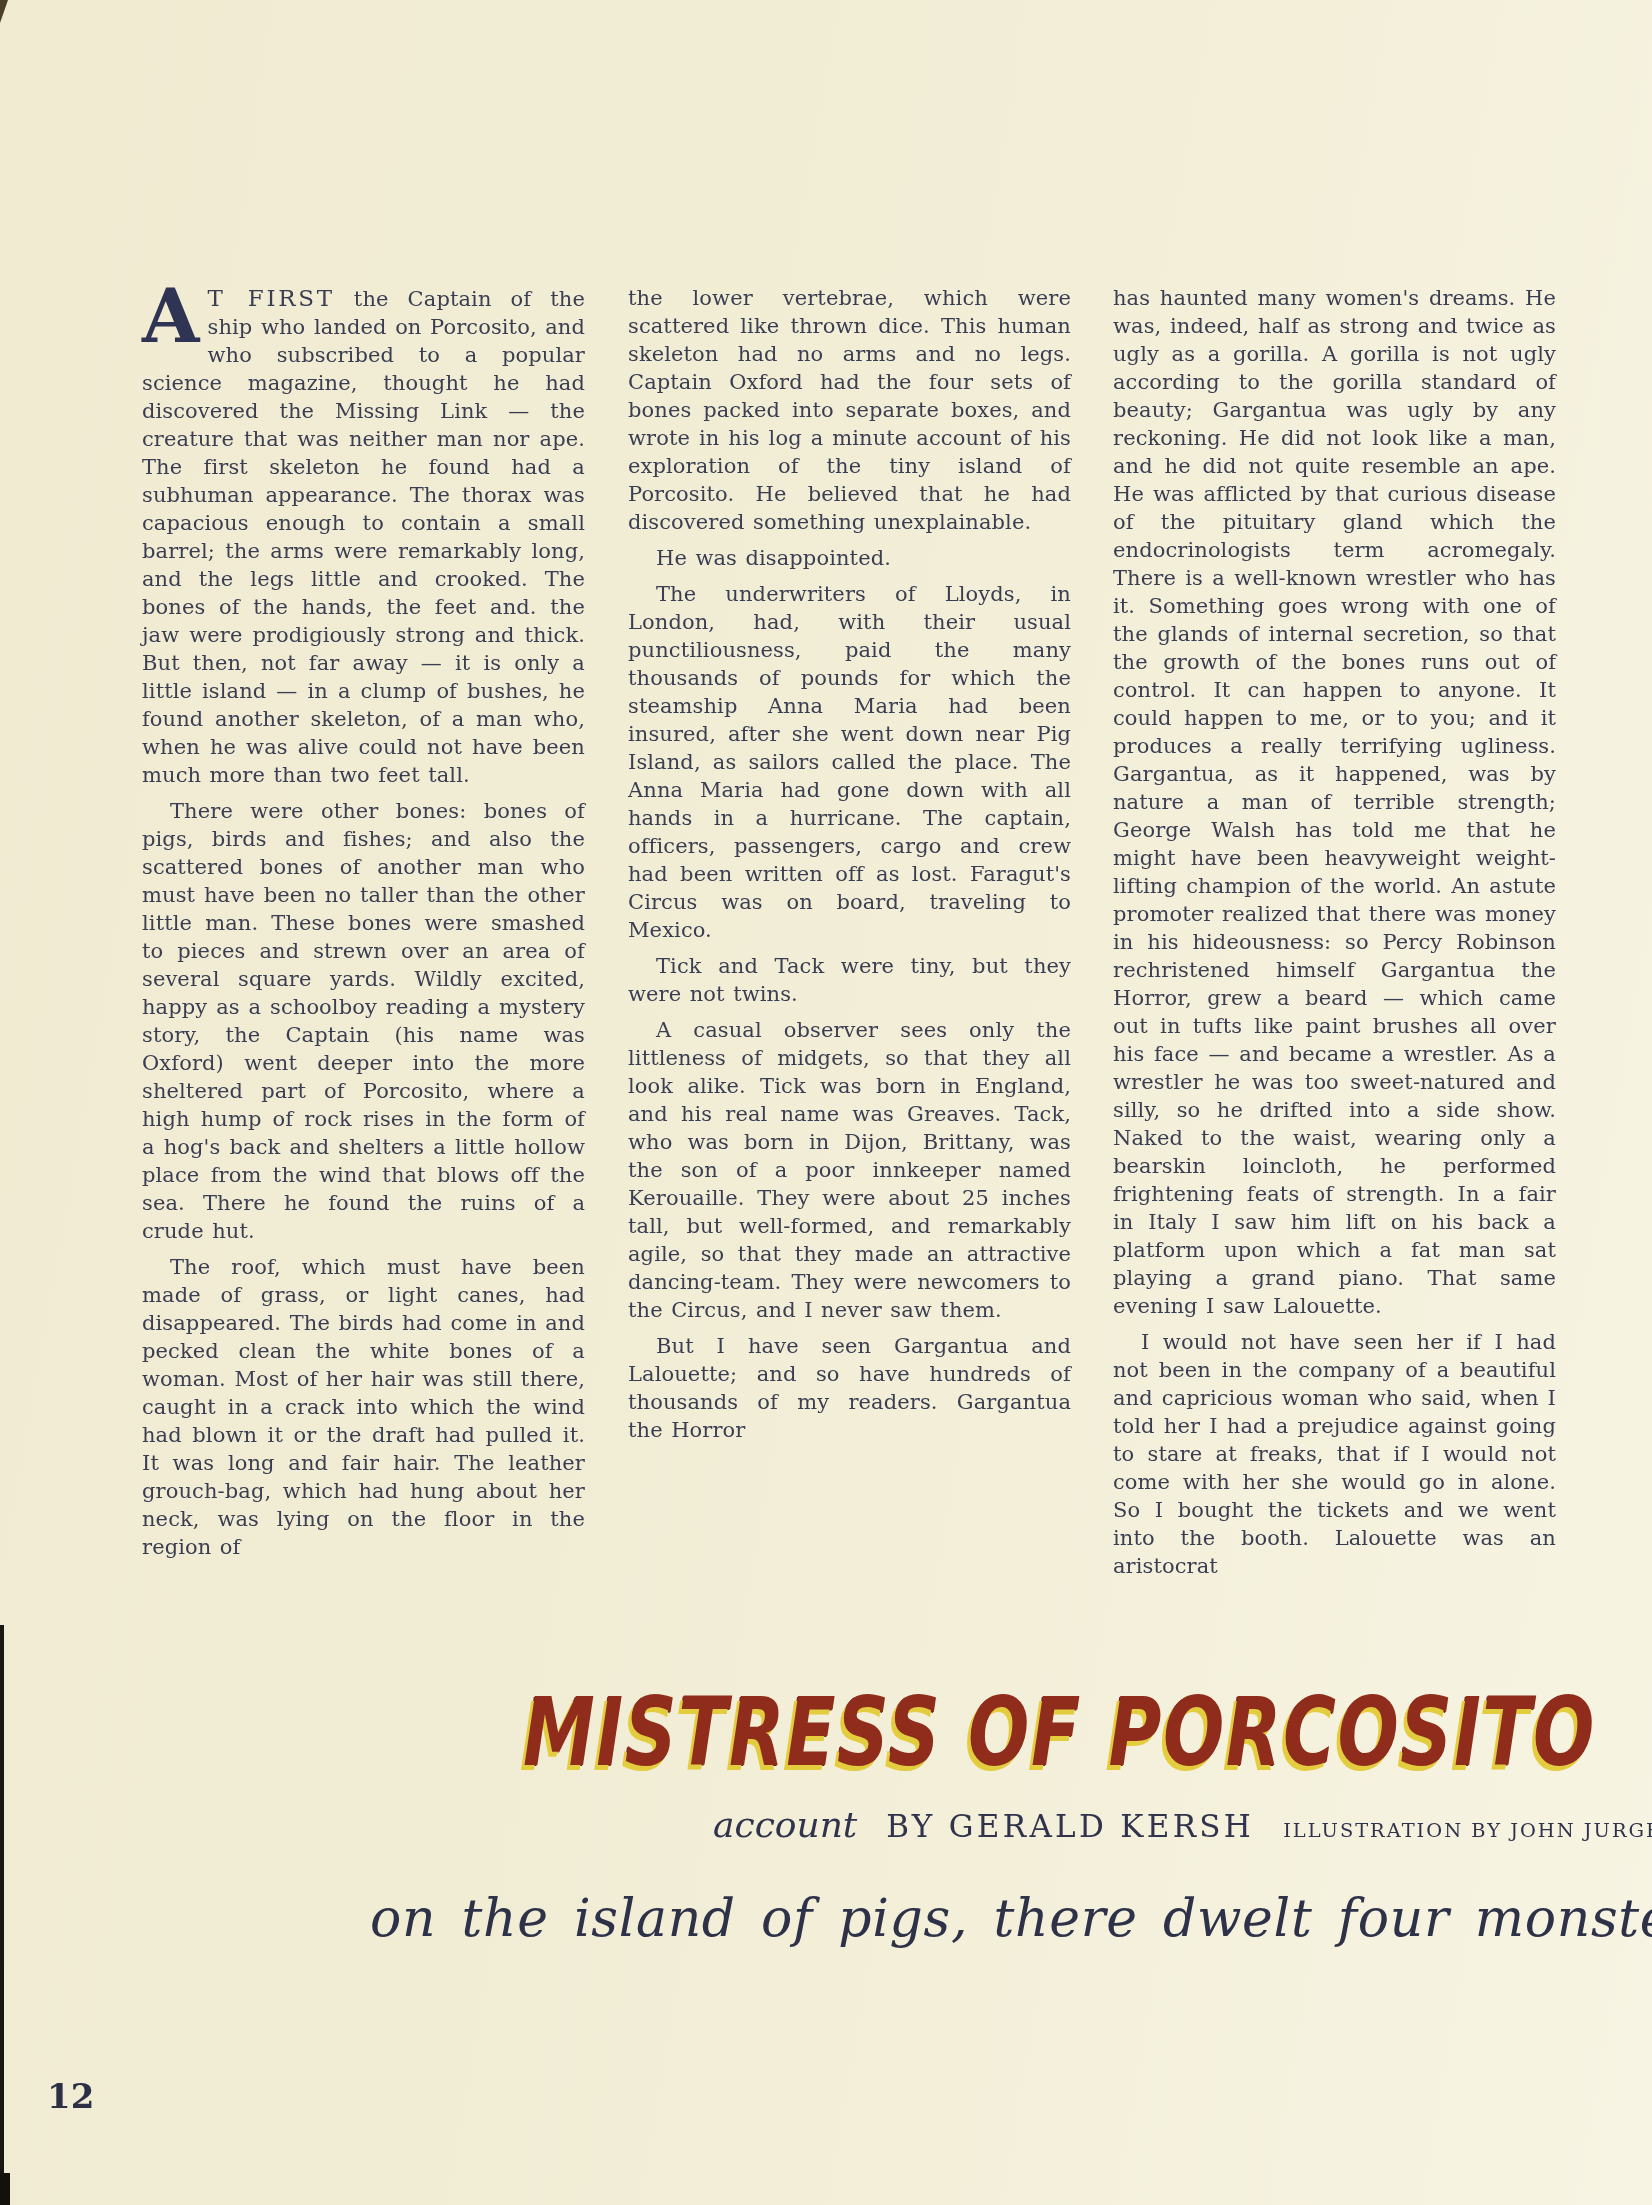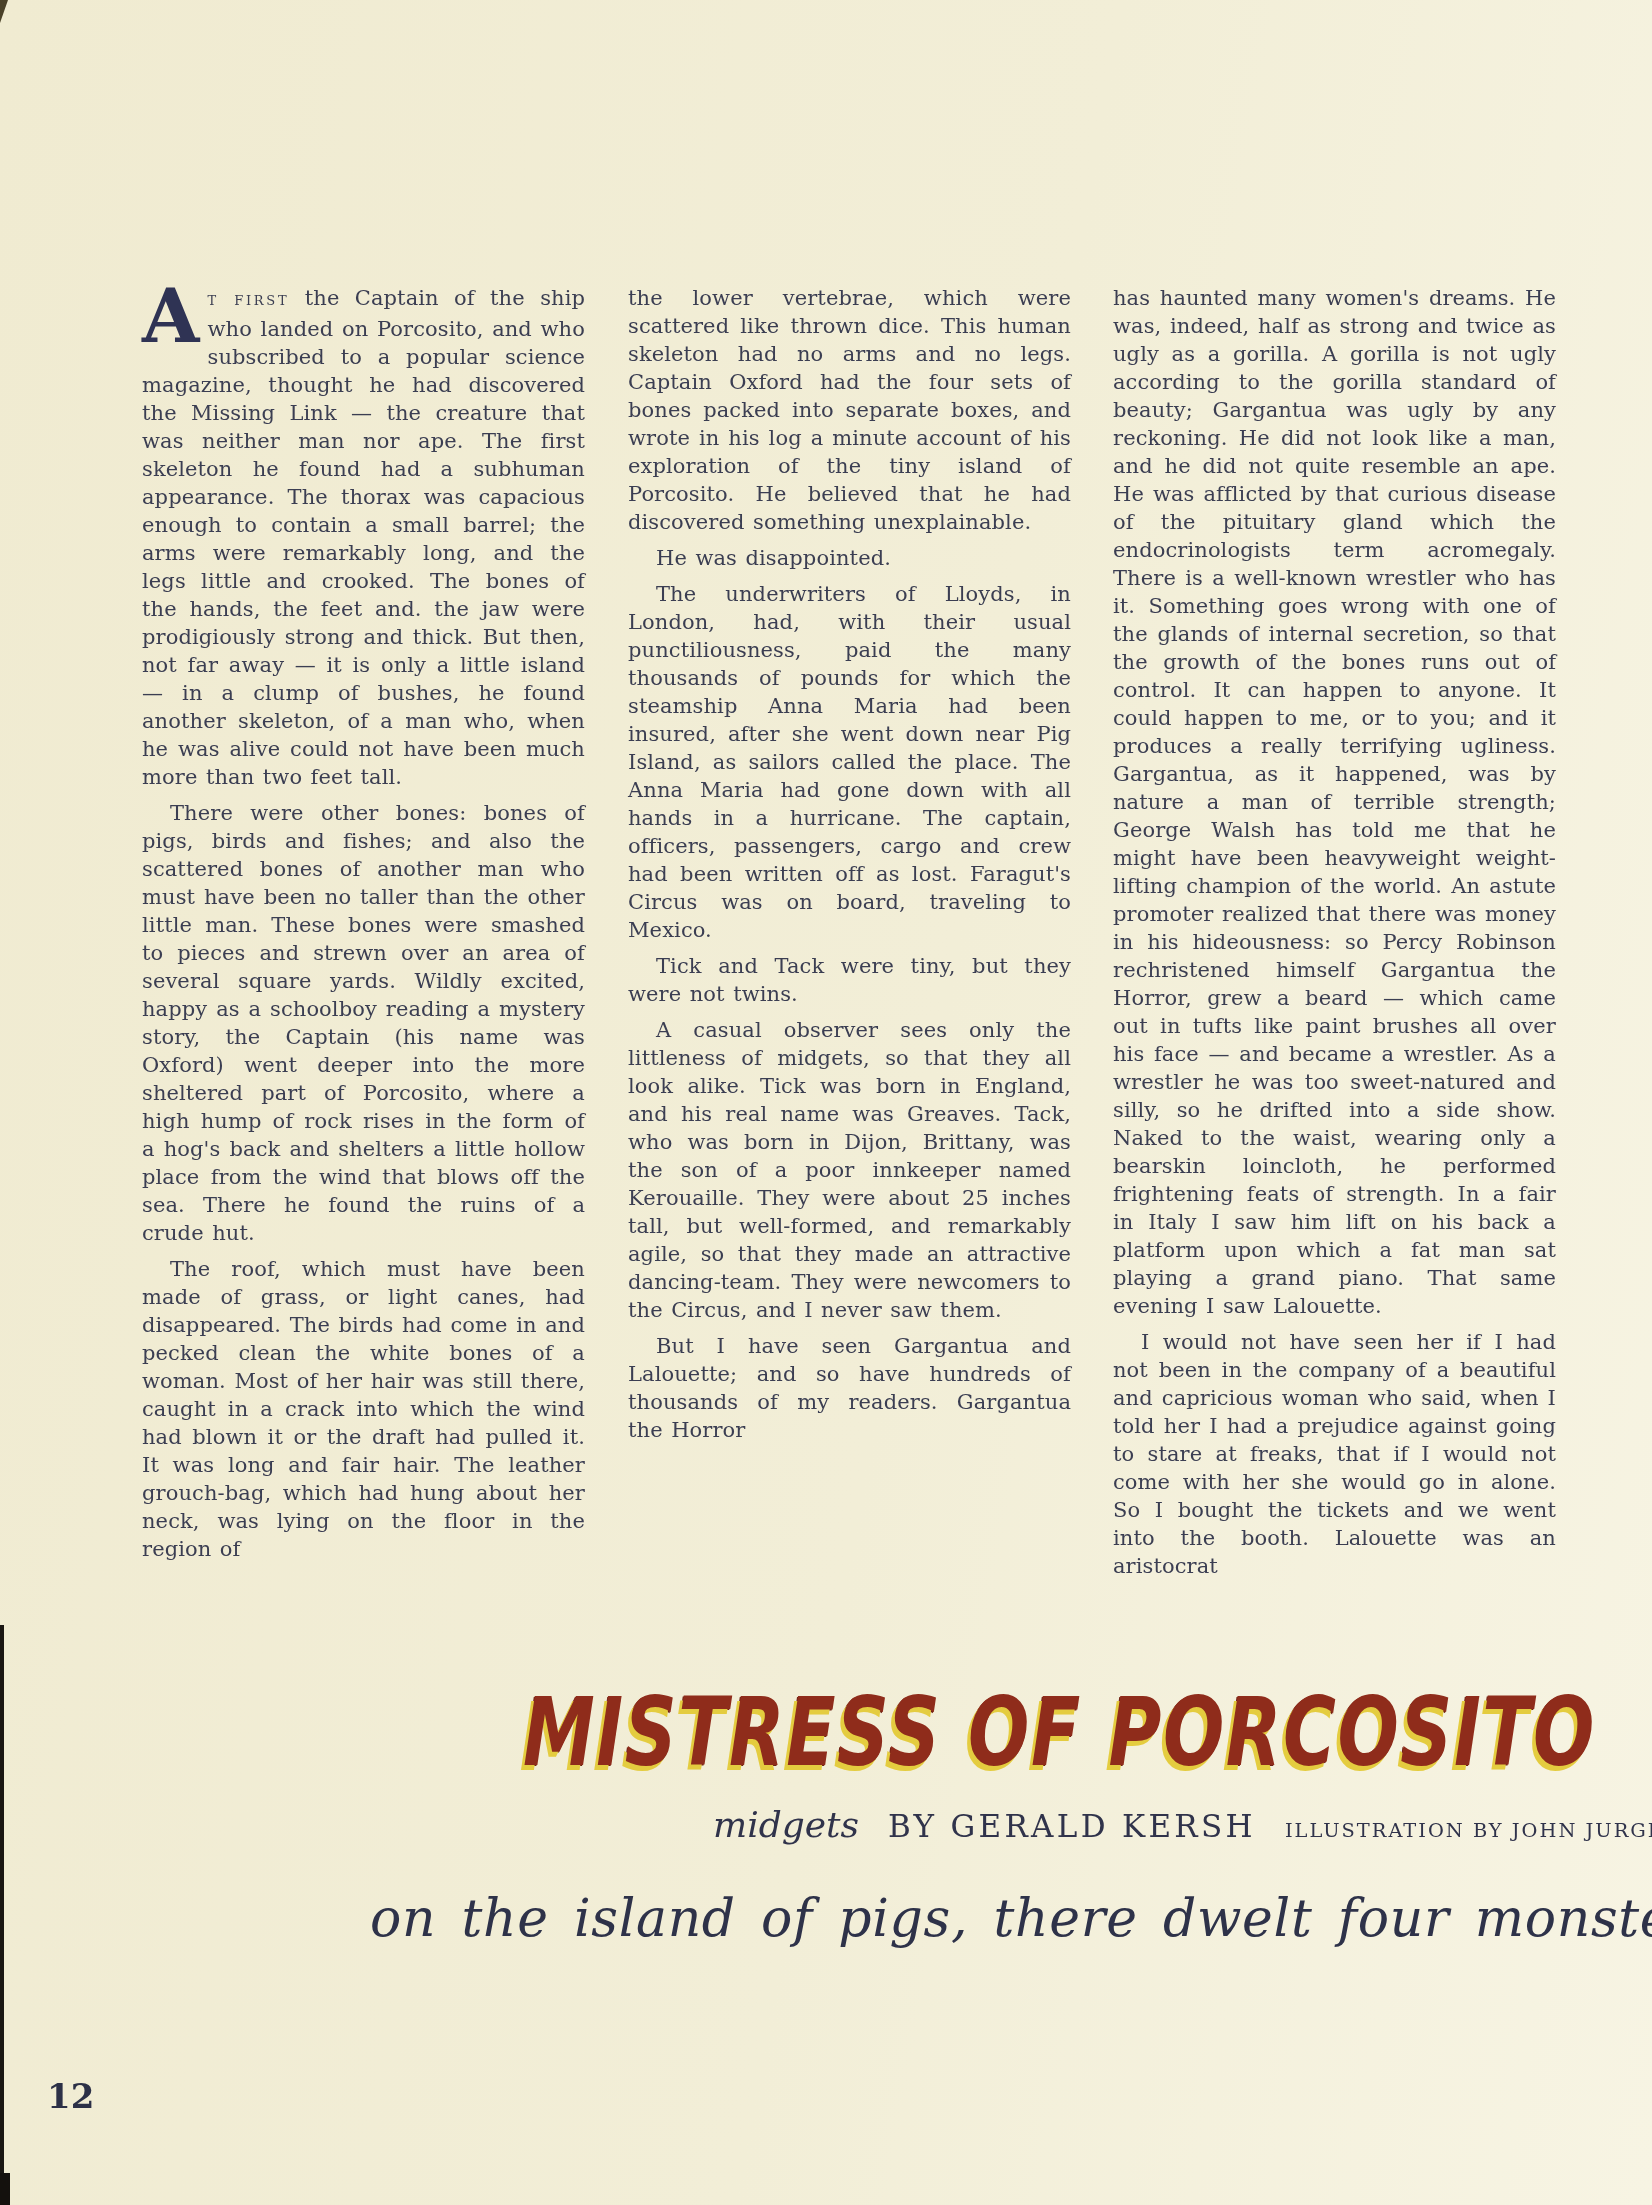--- a/index.html
+++ b/index.html
@@ -14,21 +14,21 @@
     text-align:justify; font-size:21px; line-height:28px;
     word-spacing:1.7px; letter-spacing:0.1px;
   }
   .col-0 { left:142px; } .col-1 { left:628px; } .col-2 { left:1113px; }
   .col p { margin:0; }
   .col p.indent { text-indent:28px;margin-top:8px; }
   .dropcap {
     float:left; font-weight:bold; font-size:74px; line-height:56px;
     margin:4px 8px 0 0; color:#2f3354;
   }
-  .smallcaps { font-size:13px; letter-spacing:2.7px; }
+  .smallcaps { font-size:23px; letter-spacing:2.7px; }
   
   .title { position:absolute; left:523px; top:1677px; white-space:nowrap; }
   .title-inner {
     display:inline-block; transform:scaleX(0.76); transform-origin:left bottom;
     font-family:"DejaVu Sans", sans-serif; font-weight:bold; font-style:italic;
     font-size:95px; letter-spacing:2px; color:#8f2c1b;
     text-shadow:-4.7px 4.7px 0 #e4cc3f, -1.3px 1.3px 0 #6e2012;
   }
   .byline {
     position:absolute; left:713px; top:1804px;
@@ -70,21 +70,21 @@
   <div class="col col-2">
       <p class="">has haunted many women's dreams. He was, indeed, half as strong and twice as ugly as a gorilla. A gorilla is not ugly according to the gorilla standard of beauty; Gargantua was ugly by any reckoning. He did not look like a man, and he did not quite resemble an ape. He was afflicted by that curious disease of the pituitary gland which the endocrinologists term acromegaly. There is a well-known wrestler who has it. Something goes wrong with one of the glands of internal secretion, so that the growth of the bones runs out of control. It can happen to anyone. It could happen to me, or to you; and it produces a really terrifying ugliness. Gargantua, as it happened, was by nature a man of terrible strength; George Walsh has told me that he might have been heavyweight weight-lifting champion of the world. An astute promoter realized that there was money in his hideousness: so Percy Robinson rechristened himself Gargantua the Horror, grew a beard — which came out in tufts like paint brushes all over his face — and became a wrestler. As a wrestler he was too sweet-natured and silly, so he drifted into a side show. Naked to the waist, wearing only a bearskin loincloth, he performed frightening feats of strength. In a fair in Italy I saw him lift on his back a platform upon which a fat man sat playing a grand piano. That same evening I saw Lalouette.</p>
       <p class="indent">I would not have seen her if I had not been in the company of a beautiful and capricious woman who said, when I told her I had a prejudice against going to stare at freaks, that if I would not come with her she would go in alone. So I bought the tickets and we went into the booth. Lalouette was an aristocrat</p>
     </div>
 
   <div class="title">
     <span class="title-inner">MISTRESS OF PORCOSITO</span>
   </div>
 
   <div class="byline">
-    <span class="kicker">midgets</span>
+    <span class="kicker">account</span>
     <span class="byname">BY GERALD KERSH</span>
     <span class="credit">ILLUSTRATION BY JOHN JURGENS</span>
   </div>
 
   <div class="tagline">on the island of pigs, there dwelt four monsters . . .</div>
 
   <div class="pagenum">12</div>
 
   <div class="edge-left"></div>
   <div class="edge-left-foot"></div>

